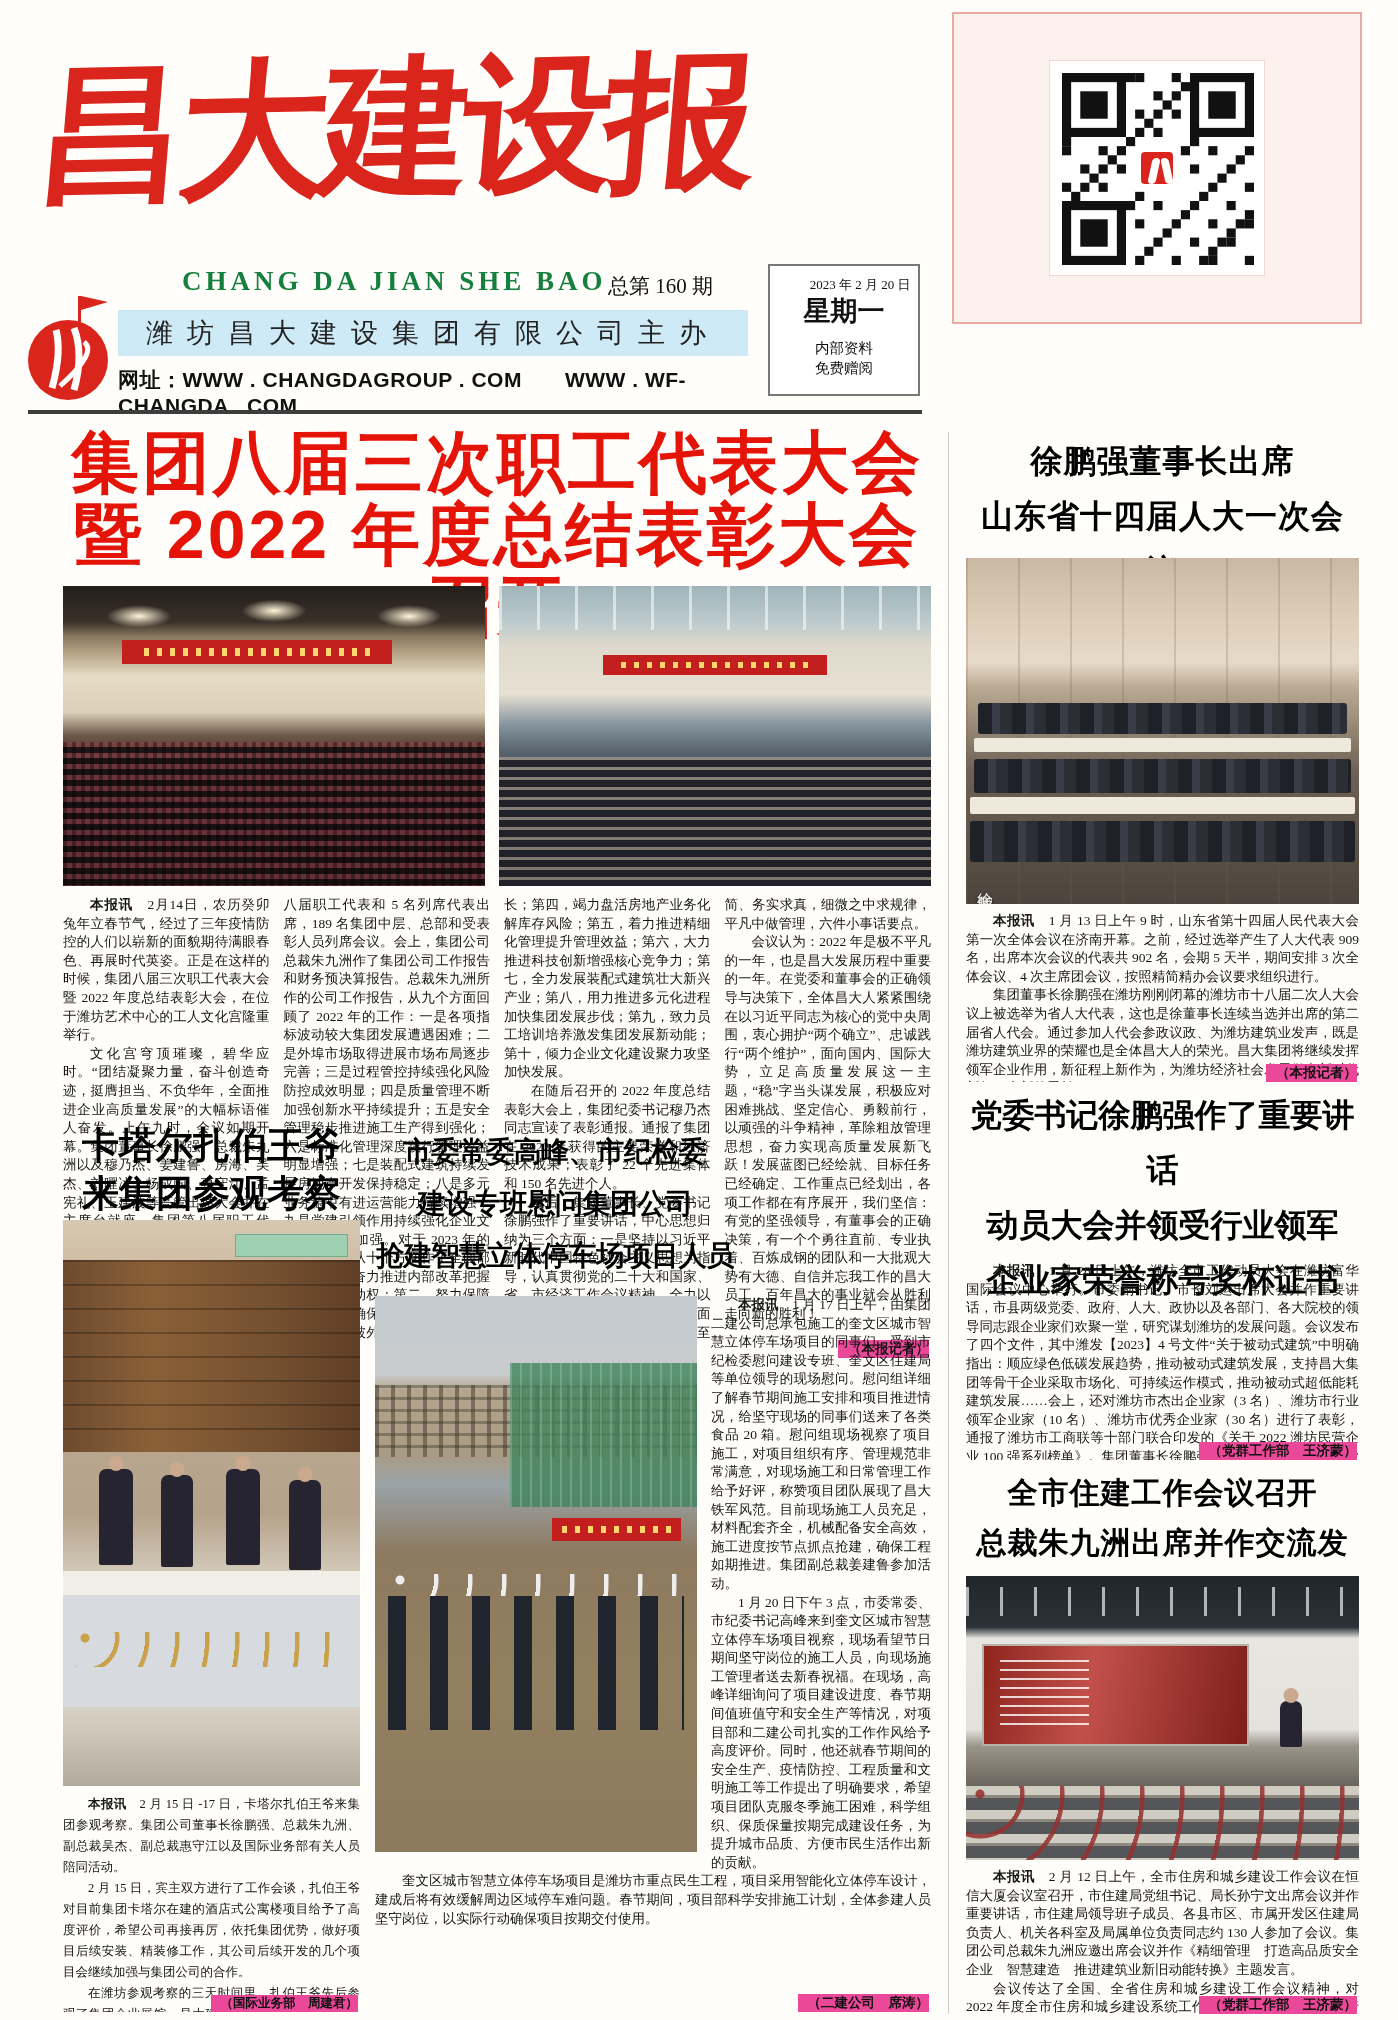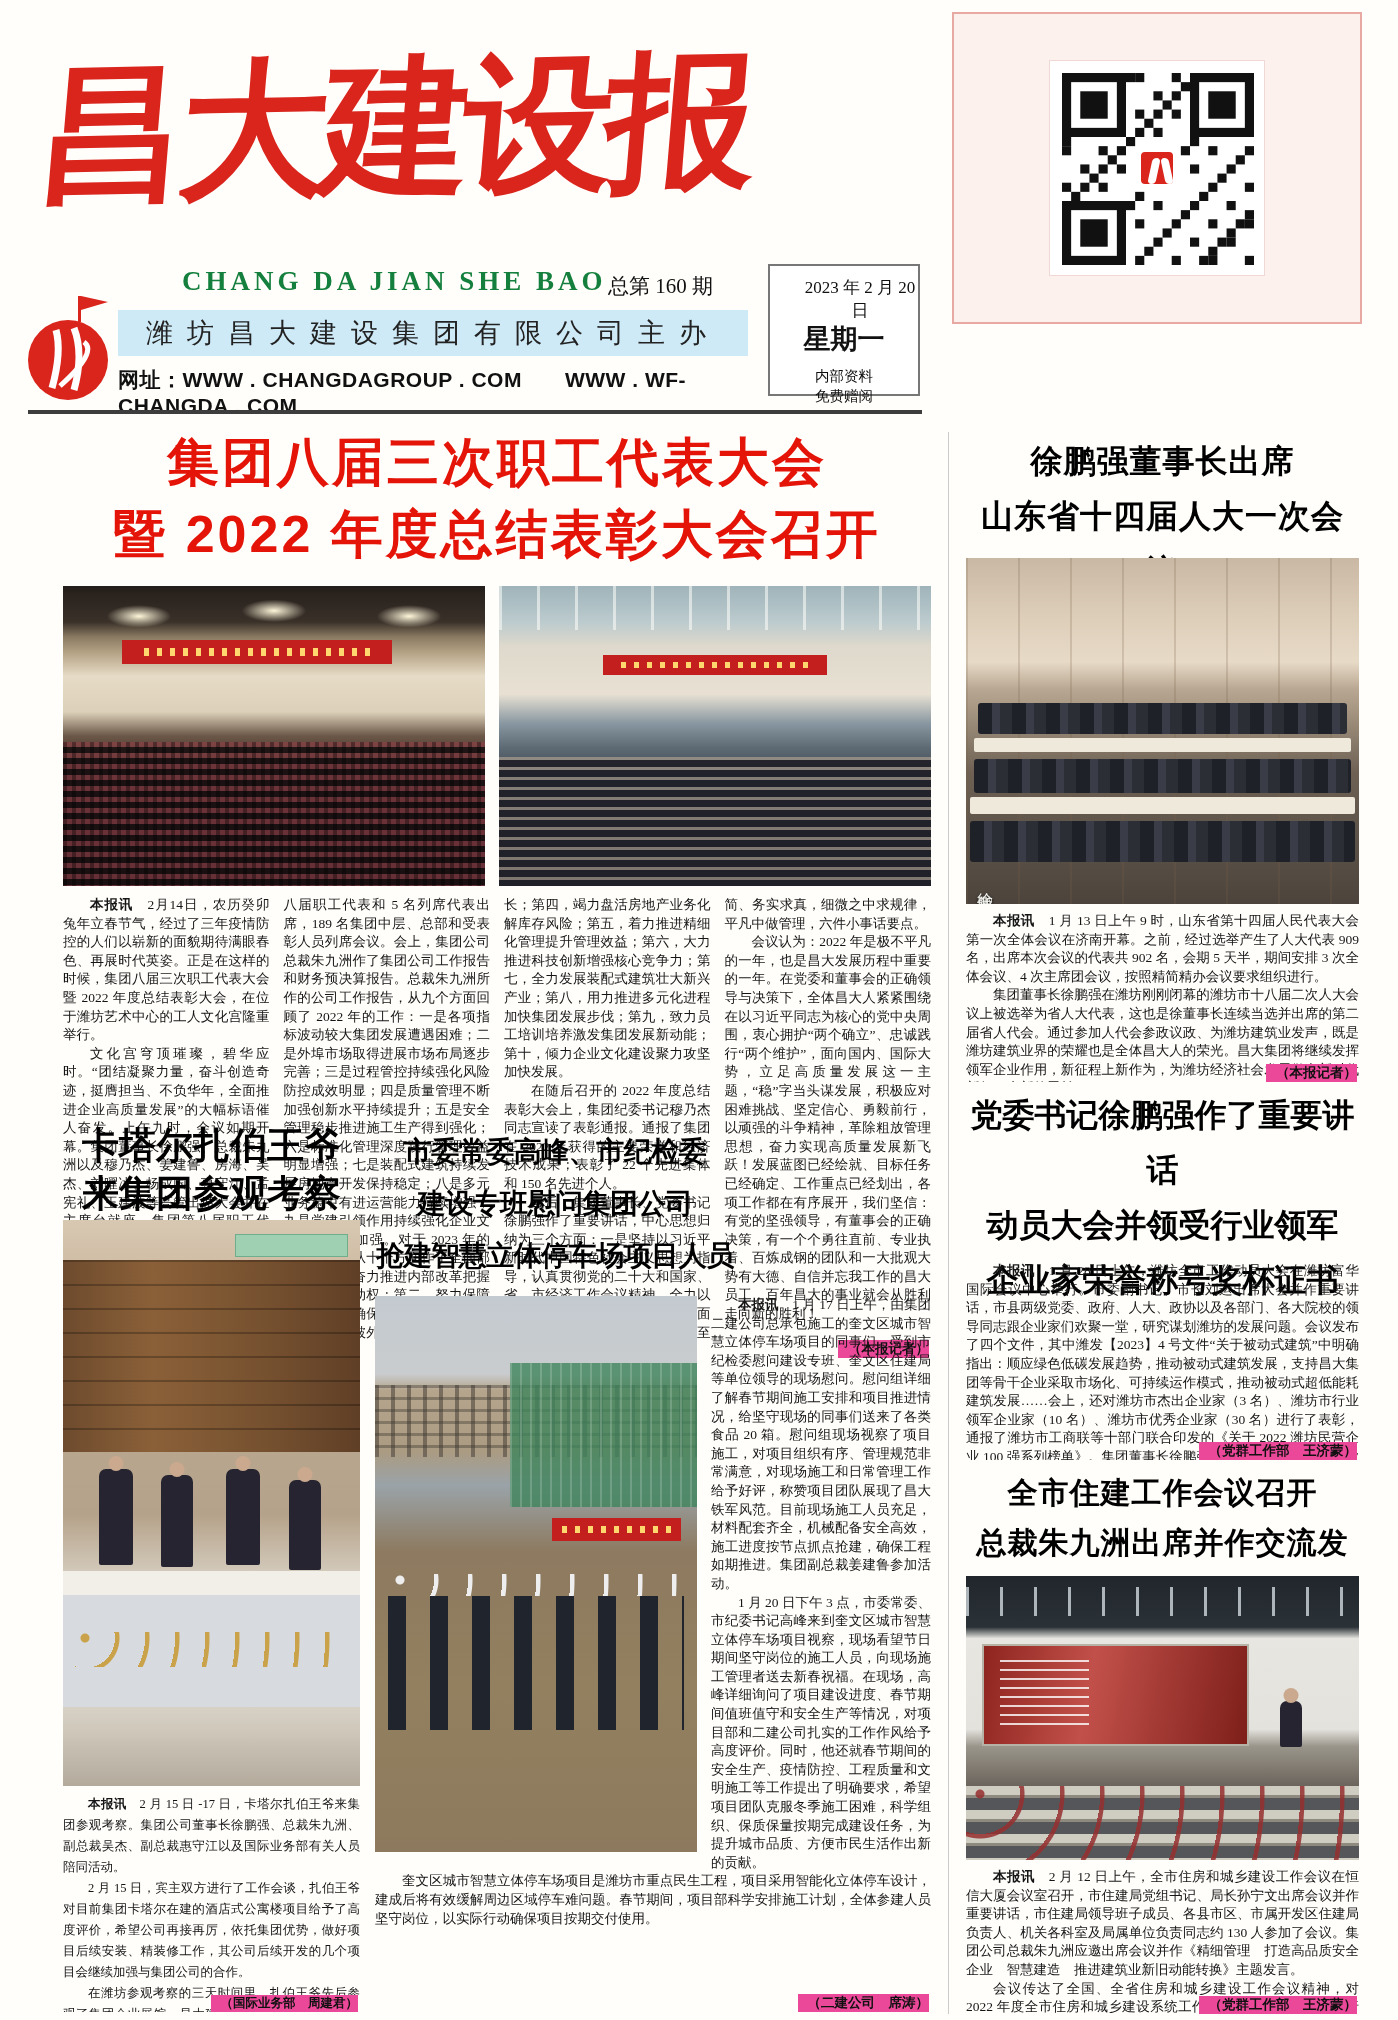--- a/index.html
+++ b/index.html
@@ -13,40 +13,40 @@
       transform:skewX(-6deg) rotate(-1.2deg);font-family:"Liberation Serif",serif;white-space:nowrap;}
   .mast-pinyin{position:absolute;left:182px;top:266px;font-size:27px;font-weight:700;letter-spacing:4px;
       font-family:"Liberation Serif",serif;color:#15803d;}
   .mast-issue{position:absolute;left:608px;top:272px;font-size:21px;color:#111;}
   .pub-bar{position:absolute;left:118px;top:310px;width:630px;height:46px;background:#cfeaf7;
       font-size:27px;line-height:46px;text-align:center;letter-spacing:14px;color:#222;}
   .url-line{position:absolute;left:118px;top:366px;width:640px;font-size:21px;font-weight:700;
       font-family:"Liberation Sans",sans-serif;color:#111;letter-spacing:.5px;}
   .date-box{position:absolute;left:768px;top:264px;width:152px;height:132px;border:2px solid #777;
       background:#fff;text-align:center;padding-top:10px;}
-  .date-box .d1{font-size:17px;margin-left:32px;}
+  .date-box .d1{font-size:13px;margin-left:32px;}
   .date-box .d2{font-size:27px;font-weight:700;line-height:34px;}
   .date-box .d3{font-size:14.5px;margin-top:10px;line-height:20px;}
   .hdr-rule{position:absolute;left:28px;top:410px;width:894px;height:4px;background:#3d3d3d;}
   .logo-wrap{position:absolute;left:26px;top:294px;width:88px;height:108px;}
 
   
   .qr-panel{position:absolute;left:952px;top:12px;width:410px;height:312px;background:#fdf1ee;
       border:2px solid #e8a9a2;}
   .qr-white{position:absolute;left:50%;top:50%;transform:translate(-50%,-50%);width:216px;height:216px;
       background:#fff;border:1px solid #f0d9d4;}
   .qr-white svg{position:absolute;left:12px;top:12px;}
   .qr-logo{position:absolute;left:50%;top:50%;transform:translate(-50%,-50%);width:40px;height:40px;
       background:#da251d;border:4px solid #fff;border-radius:8px;}
   .qr-logo::before{content:"";position:absolute;left:9px;top:6px;width:8px;height:26px;background:#fff;border-radius:4px;transform:skewX(-12deg);}
   .qr-logo::after{content:"";position:absolute;left:22px;top:6px;width:8px;height:26px;background:#fff;border-radius:4px;transform:skewX(12deg);}
 
   
   .lead-hl{position:absolute;left:63px;top:426px;width:868px;text-align:center;color:#e41408;
-      font-family:"Liberation Sans",sans-serif;font-weight:900;font-size:52px;line-height:72px;letter-spacing:3px;}
+      font-family:"Liberation Sans",sans-serif;font-weight:900;font-size:68px;line-height:72px;letter-spacing:3px;}
   .vrule{position:absolute;left:948px;top:432px;width:1px;height:1582px;background:#cccccc;}
 
   
   .ph{position:absolute;overflow:hidden;background:#888;}
   .ph>div{position:absolute;}
   .ph-a{background:linear-gradient(180deg,#241e1a 0%,#3a3129 12%,#8a7a62 17%,#b3a183 22%,#e6dbc6 30%,#dcd0b9 42%,#6b5747 50%,#3a2a28 60%,#2c1f22 100%);}
   .ph-a .lights{left:0;top:0;right:0;height:55px;background:
       radial-gradient(ellipse 46px 16px at 18% 55%,#fff6da 0%,rgba(255,246,218,0) 70%),
       radial-gradient(ellipse 46px 16px at 50% 45%,#fff6da 0%,rgba(255,246,218,0) 70%),
       radial-gradient(ellipse 46px 16px at 82% 55%,#fff6da 0%,rgba(255,246,218,0) 70%);}

